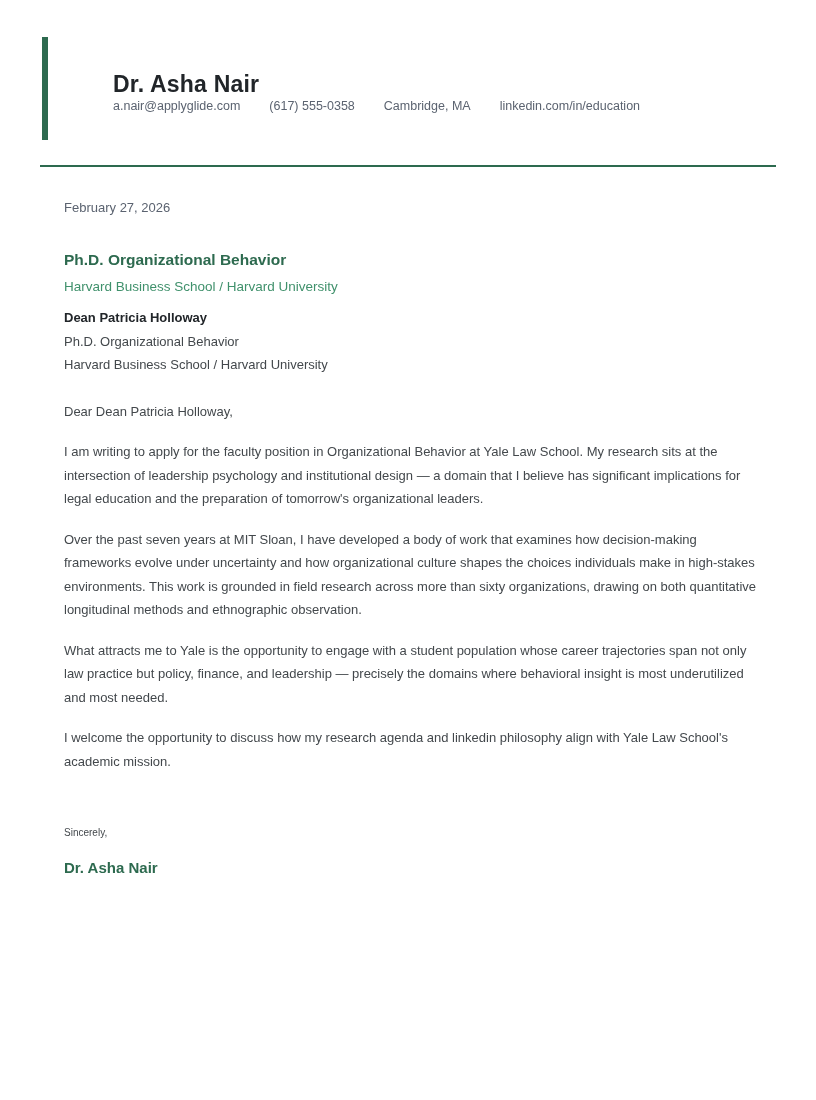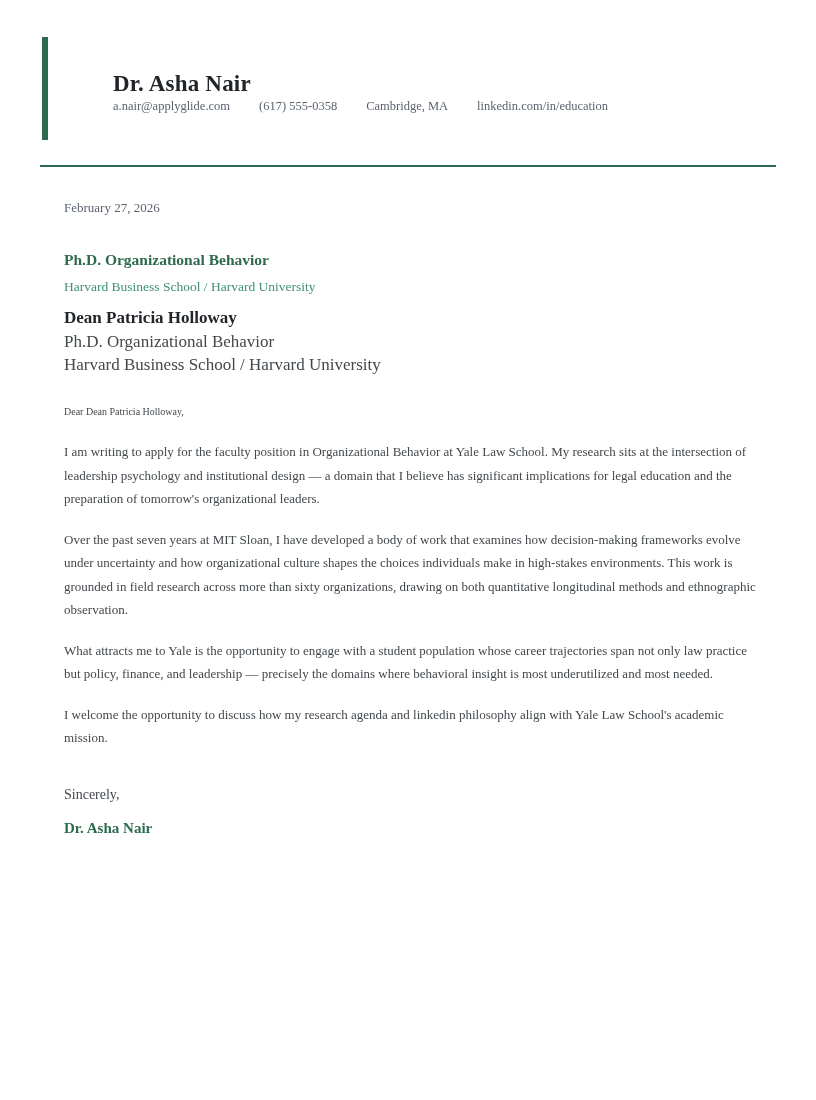--- a/index.html
+++ b/index.html
@@ -9,21 +9,20 @@
     background: #ffffff;
     font-family: "Liberation Sans", sans-serif;
     -webkit-font-smoothing: antialiased;
   }
   .page {
     position: relative;
     width: 816px;
     height: 1100px;
     background: #ffffff;
     overflow: hidden;
-    font-family: Liberation Serif, serif;
   }
   
   .header {
     margin: 37px 40px 0 42px;
     border-left: 6px solid #2d6a4f;
     padding: 33px 0 26px 65px;
   }
   .name {
     font-size: 23px;
     line-height: 28px;
@@ -69,43 +68,43 @@
     color: #2d6a4f;
   }
   .institution {
     margin-top: 9px;
     font-size: 13.5px;
     line-height: 17px;
     color: #40916c;
   }
   .recipient {
     margin-top: 11px;
-    font-size: 17px;
+    font-size: 13px;
     line-height: 23.5px;
     color: #43484c;
   }
   .recipient .recipient-name {
     font-weight: bold;
     color: #212529;
   }
   .salutation {
     margin-top: 23px;
-    font-size: 10px;
+    font-size: 13px;
     line-height: 23.5px;
     color: #43484c;
   }
   .para {
     margin-top: 17px;
     font-size: 13px;
     line-height: 23.5px;
     color: #43484c;
   }
   .closing {
-    margin-top: 33px;
-    font-size: 14px;
+    margin-top: 48px;
+    font-size: 10px;
     line-height: 23.5px;
     color: #43484c;
   }
   .signature {
     margin-top: 13px;
     font-size: 15px;
     line-height: 19px;
     font-weight: bold;
     color: #2d6a4f;
   }

